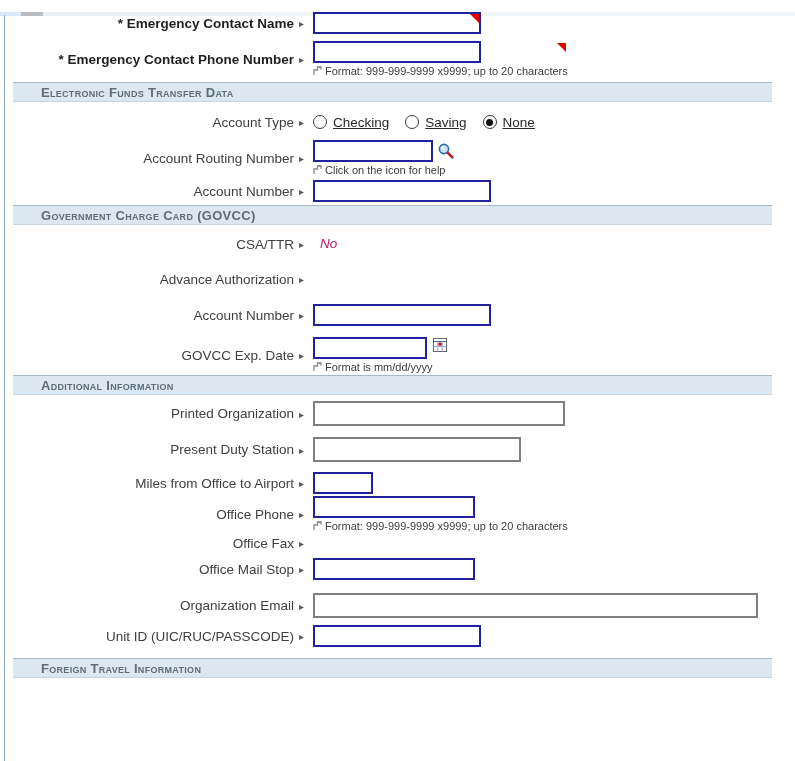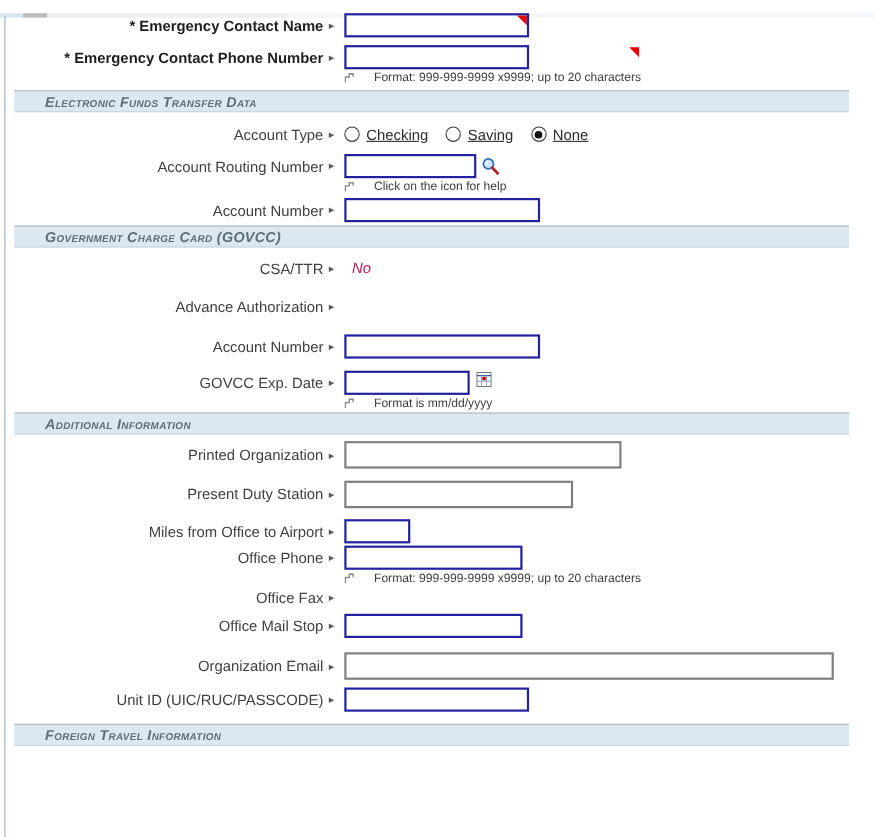--- a/index.html
+++ b/index.html
@@ -9,47 +9,47 @@
 
   
   .top-strip { position:absolute; top:0; left:0; width:100%; height:4px; background:#f3f6f8; }
   .top-strip .seg1 { position:absolute; left:0; top:0; width:21px; height:4px; background:#d9e8f7; }
   .top-strip .seg2 { position:absolute; left:21px; top:0; width:22px; height:4px; background:#b9bdc1; }
   .top-strip .seg3 { position:absolute; left:43px; top:0; width:219px; height:4px; background:#eceff2; }
   .left-line { position:absolute; left:4px; top:3px; width:1px; height:758px; background:#93a9bf; }
 
   .content { position:relative; padding-left:5px; padding-top:0; }
 
-  .row { display:flex; align-items:flex-start; }
+  .row { display:flex; align-items:center; }
   .label-col { width:303px; padding-right:4px; display:flex; justify-content:flex-end;
                align-items:center; gap:5px; flex:none; }
   .lbl { font-size:13.5px; color:#404040; white-space:nowrap; }
   .lbl.bold { font-weight:bold; color:#1f1f1f; }
   .arrow { font-size:10px; color:#5a5a5a; line-height:1; position:relative; top:1px; }
   .field-col { display:flex; flex-direction:column; margin-left:5px; }
   .field-line { display:flex; align-items:center; }
 
   .h22 { height:22px; } .h25 { height:25px; } .h18 { height:18px; }
 
   .tb { border:2px solid #22229e; background:#fff; height:22px; padding:1px 3px;
         font-family:"Liberation Sans", sans-serif; font-size:13px; color:#222; outline:none; }
   .tb-gray { border:2px solid #7f7f7f; height:25px; }
 
   .input-wrap { position:relative; display:inline-block; line-height:0; }
   .req-corner { position:absolute; top:2px; right:2px; width:0; height:0;
                 border-top:9px solid #e60000; border-left:9px solid transparent; }
 
-  .hint { display:flex; align-items:center; gap:18px; margin-top:2px;
+  .hint { display:flex; align-items:center; gap:3px; margin-top:2px;
           font-size:11px; color:#3c3c3c; white-space:nowrap; }
   .hint svg { flex:none; }
 
   .section-header { margin-left:8px; width:759px; height:20px; line-height:19px;
       background:#dce8f1; border-top:1px solid #a9b8c2; border-bottom:1px solid #c9d4dc;
       color:#5e6d78; font-size:13px; font-weight:bold; font-variant:small-caps;
-      letter-spacing:0.3px; padding-left:28px;font-style:italic; }
+      letter-spacing:0.3px; padding-left:28px; }
 
   
   .radio-group { display:flex; align-items:center; gap:16px; height:22px; }
   .radio-opt { display:flex; align-items:center; gap:6px; cursor:default; }
   .radio-circle { width:14px; height:14px; border:1.5px solid #3c3c3c; border-radius:50%;
                   background:#fff; flex:none; display:flex; align-items:center; justify-content:center; }
   .radio-circle.selected::after { content:""; width:7px; height:7px; background:#111; border-radius:50%; }
   .radio-label { font-size:13.5px; color:#2b2b2b;text-decoration:underline; }
 
   

